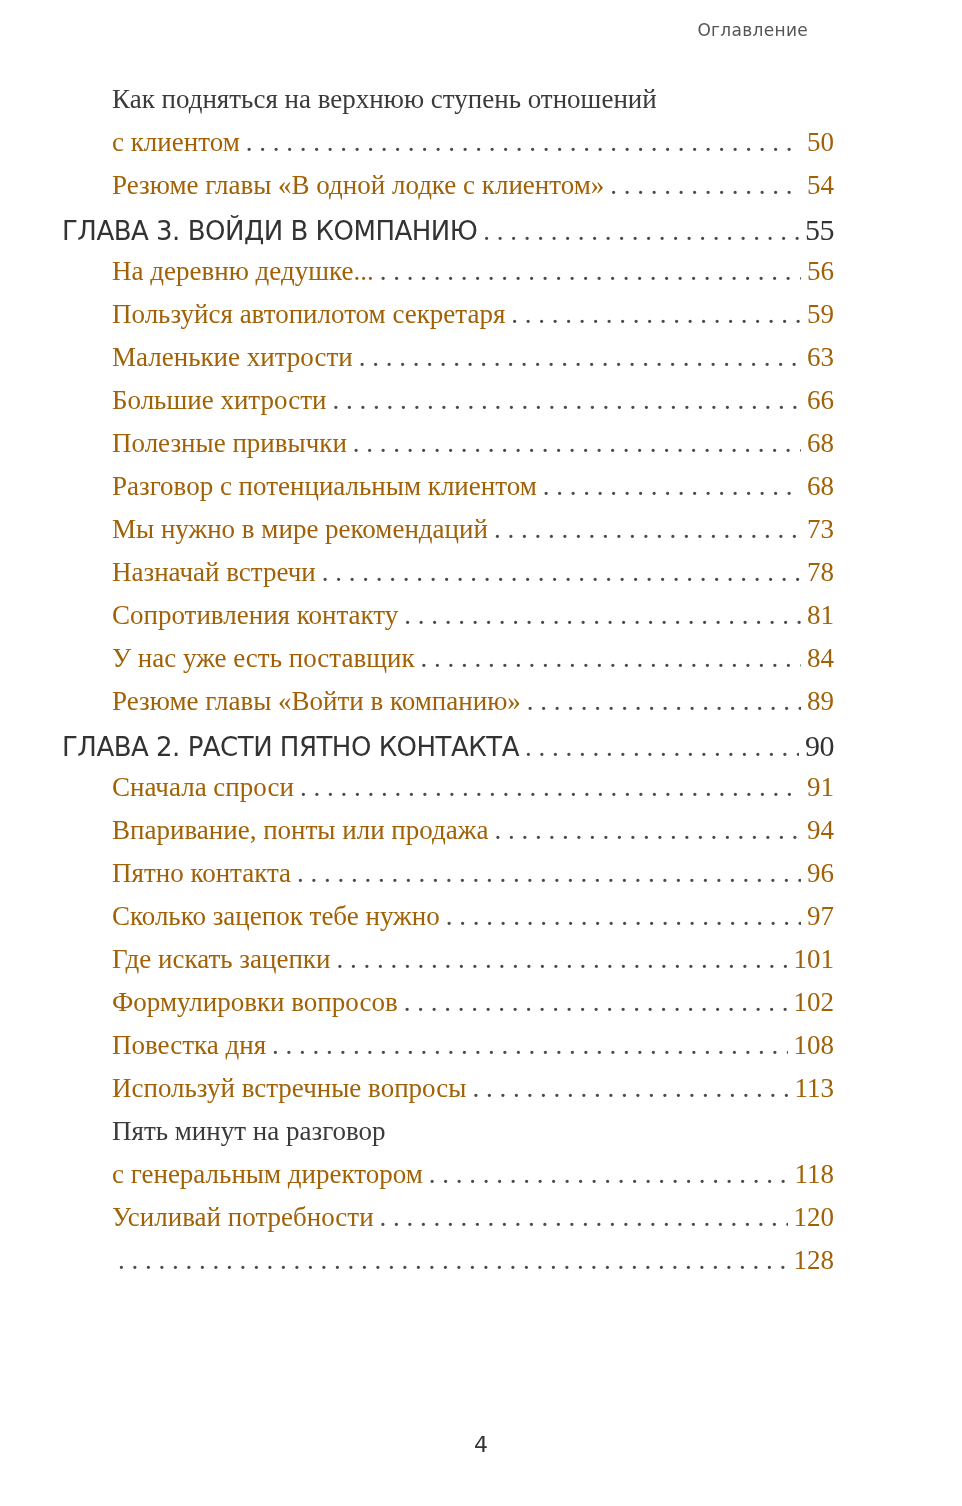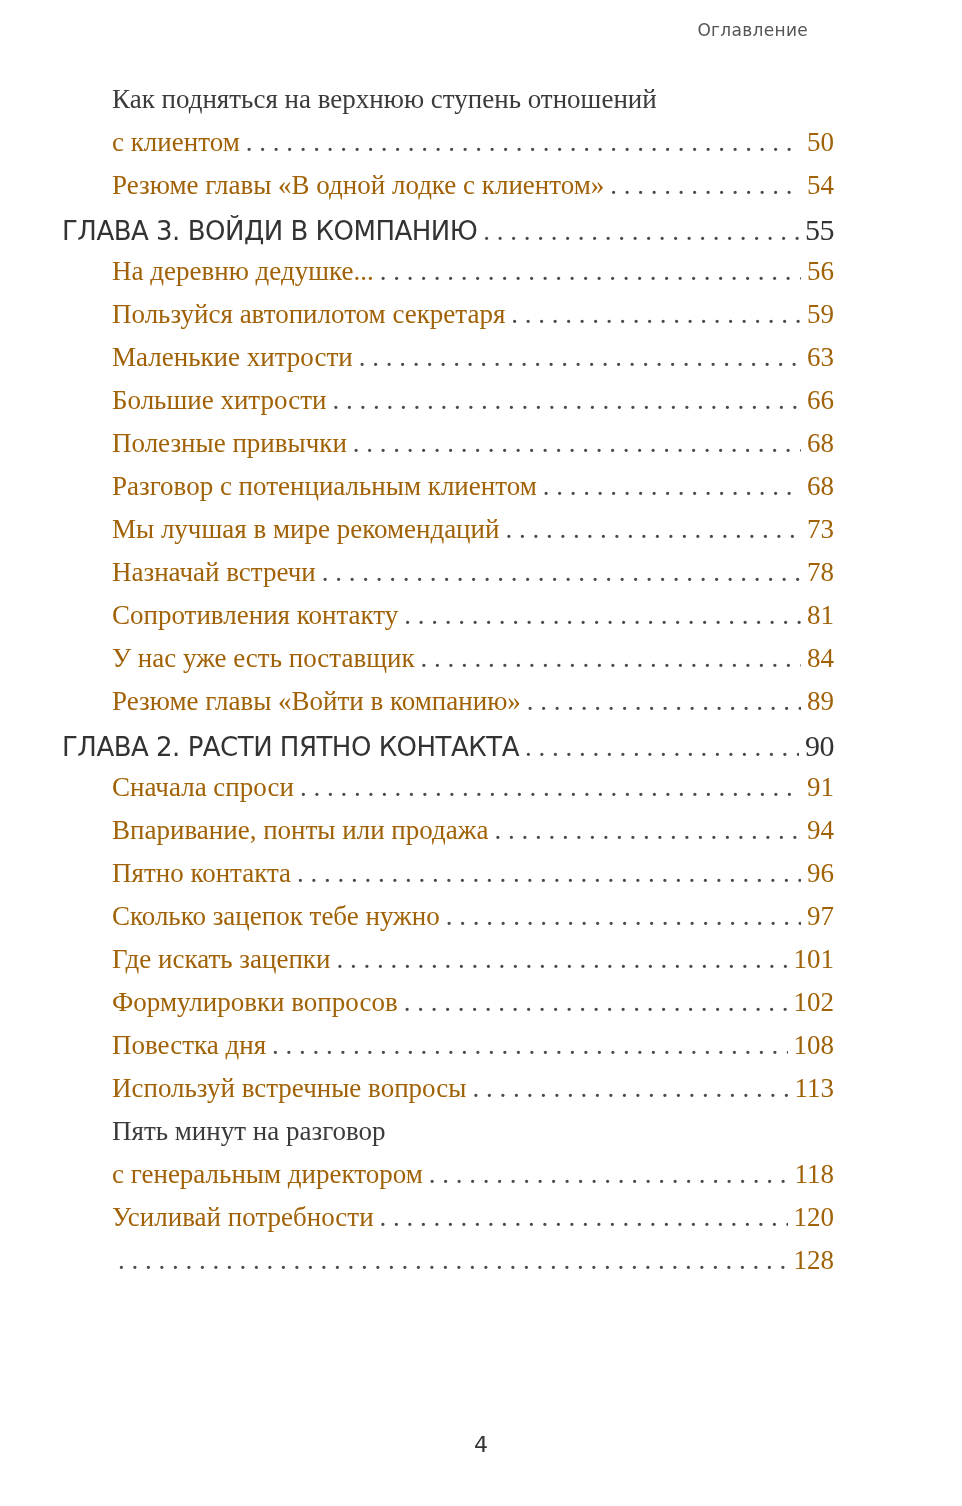--- a/index.html
+++ b/index.html
@@ -157,21 +157,21 @@
     <span class="page">68</span>
   </div>
 
   <div class="entry sub">
     <span class="title">Разговор с потенциальным клиентом</span>
     <span class="leader"></span>
     <span class="page">68</span>
   </div>
 
   <div class="entry sub">
-    <span class="title">Мы лучшая в мире рекомендаций</span>
+    <span class="title">Мы нужно в мире рекомендаций</span>
     <span class="leader"></span>
     <span class="page">73</span>
   </div>
 
   <div class="entry sub">
     <span class="title">Назначай встречи</span>
     <span class="leader"></span>
     <span class="page">78</span>
   </div>
 

